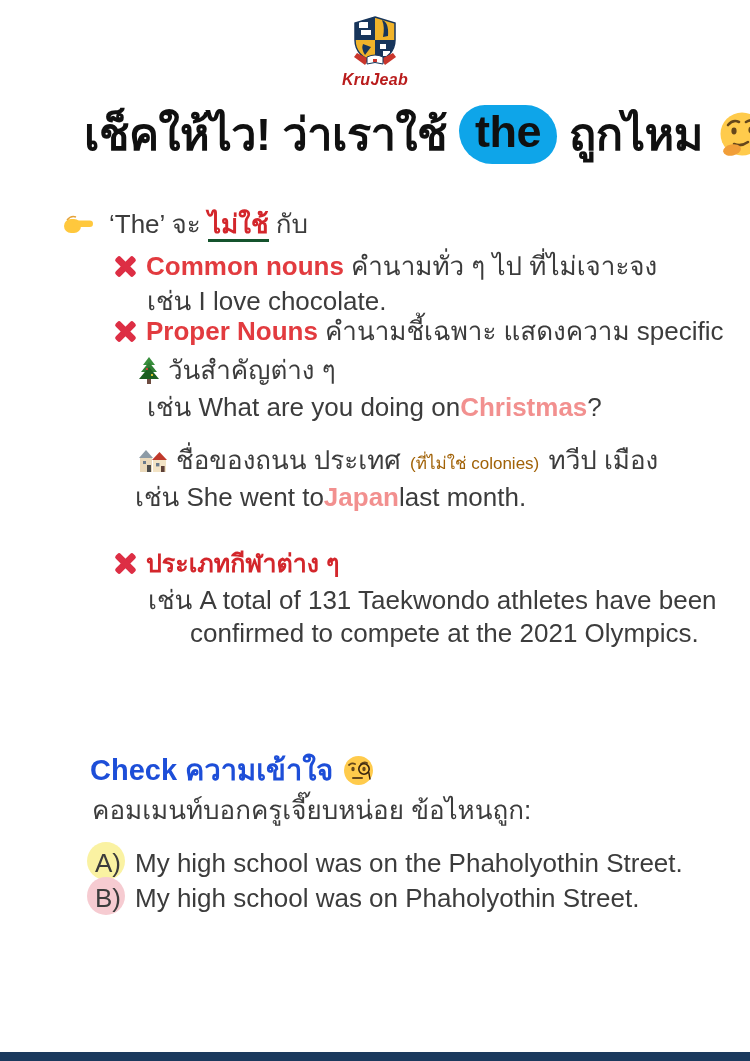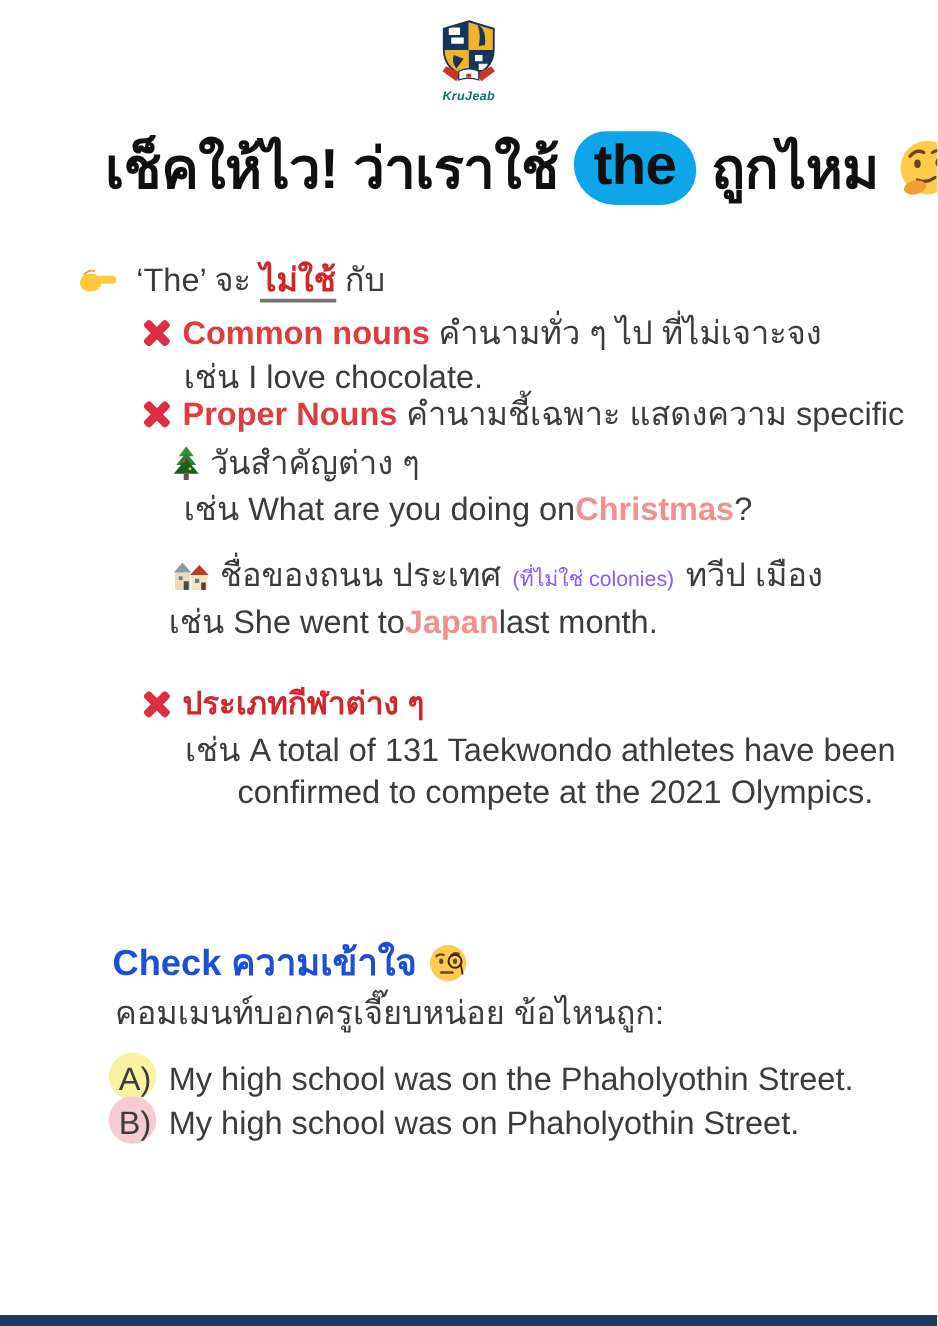--- a/index.html
+++ b/index.html
@@ -10,22 +10,22 @@
     margin:0 auto;
     background:#ffffff;
     font-family:"Liberation Sans","DejaVu Sans",sans-serif;
     color:#3c3c3c;
     overflow:hidden;
   }
   
   .logo-wrap { position:absolute; top:16px; left:0; right:0; text-align:center; }
   .brand-name {
     display:block; margin-top:1px;
-    font-size:10px; font-weight:bold; font-style:italic;
-    color:#0f766e; letter-spacing:.3px;
+    font-size:16px; font-weight:bold; font-style:italic;
+    color:#b91c1c; letter-spacing:.3px;
   }
   
   .title-row {
     position:absolute; top:98px; left:84px;
     display:flex; align-items:center; gap:12px;
     font-size:45px; font-weight:800; color:#101010;
     white-space:nowrap; letter-spacing:-.5px;
   }
   .hl-the {
     display:inline-block;
@@ -33,38 +33,38 @@
     padding:4px 16px 10px;
     border-radius:28px 34px 30px 36px;
     line-height:1;
   }
   .title-emoji { margin-left:4px; display:inline-flex; }
   
   .row { position:absolute; display:flex; align-items:center; font-size:26px; line-height:1.25; white-space:nowrap; }
   .intro-row   { top:208px; left:63px; gap:14px; }
   .red-em {
     color:#D3262B; font-weight:bold;
-    border-bottom:3px solid #737373; padding-bottom:0px;
+    border-bottom:3px solid #14532d; padding-bottom:0px;
   }
   .rule-row    { gap:7px; }
   .rule-common { top:250px; left:112px; }
   .rule-proper { top:315px; left:112px; }
   .rule-sports { top:548px; left:112px; }
   .rule-title  { color:#E23B3F; font-weight:bold; }
   .rule-title-thai { color:#D3262B; font-weight:bold; font-size:25px; }
   .ex-row { color:#3c3c3c; }
   .ex-chocolate { top:285px; left:147px; }
   .ex-christmas { top:391px; left:147px; }
   .ex-japan     { top:481px; left:135px;text-align:right; }
   .ex-sports1   { top:584px; left:148px; }
   .ex-sports2   { top:617px; left:190px; }
   .sub-row { gap:8px; }
   .sub-days   { top:354px; left:138px; }
   .sub-places { top:444px; left:138px; }
-  .small-note { font-size:17px; color:#8b5cf6; padding:0 2px; }
+  .small-note { font-size:17px; color:#a16207; padding:0 2px; }
   .pink { color:#F2908F; font-weight:bold; }
   
   .check-head {
     position:absolute; top:747px; left:90px;
     display:flex; align-items:center; gap:10px;
     font-size:29px; font-weight:800; color:#1d4ed8;
   }
   .check-prompt { position:absolute; top:789px; left:92px; font-size:26px; }
   
   .option { position:absolute; left:95px; display:flex; align-items:center; font-size:26px; color:#3c3c3c; white-space:nowrap; }

